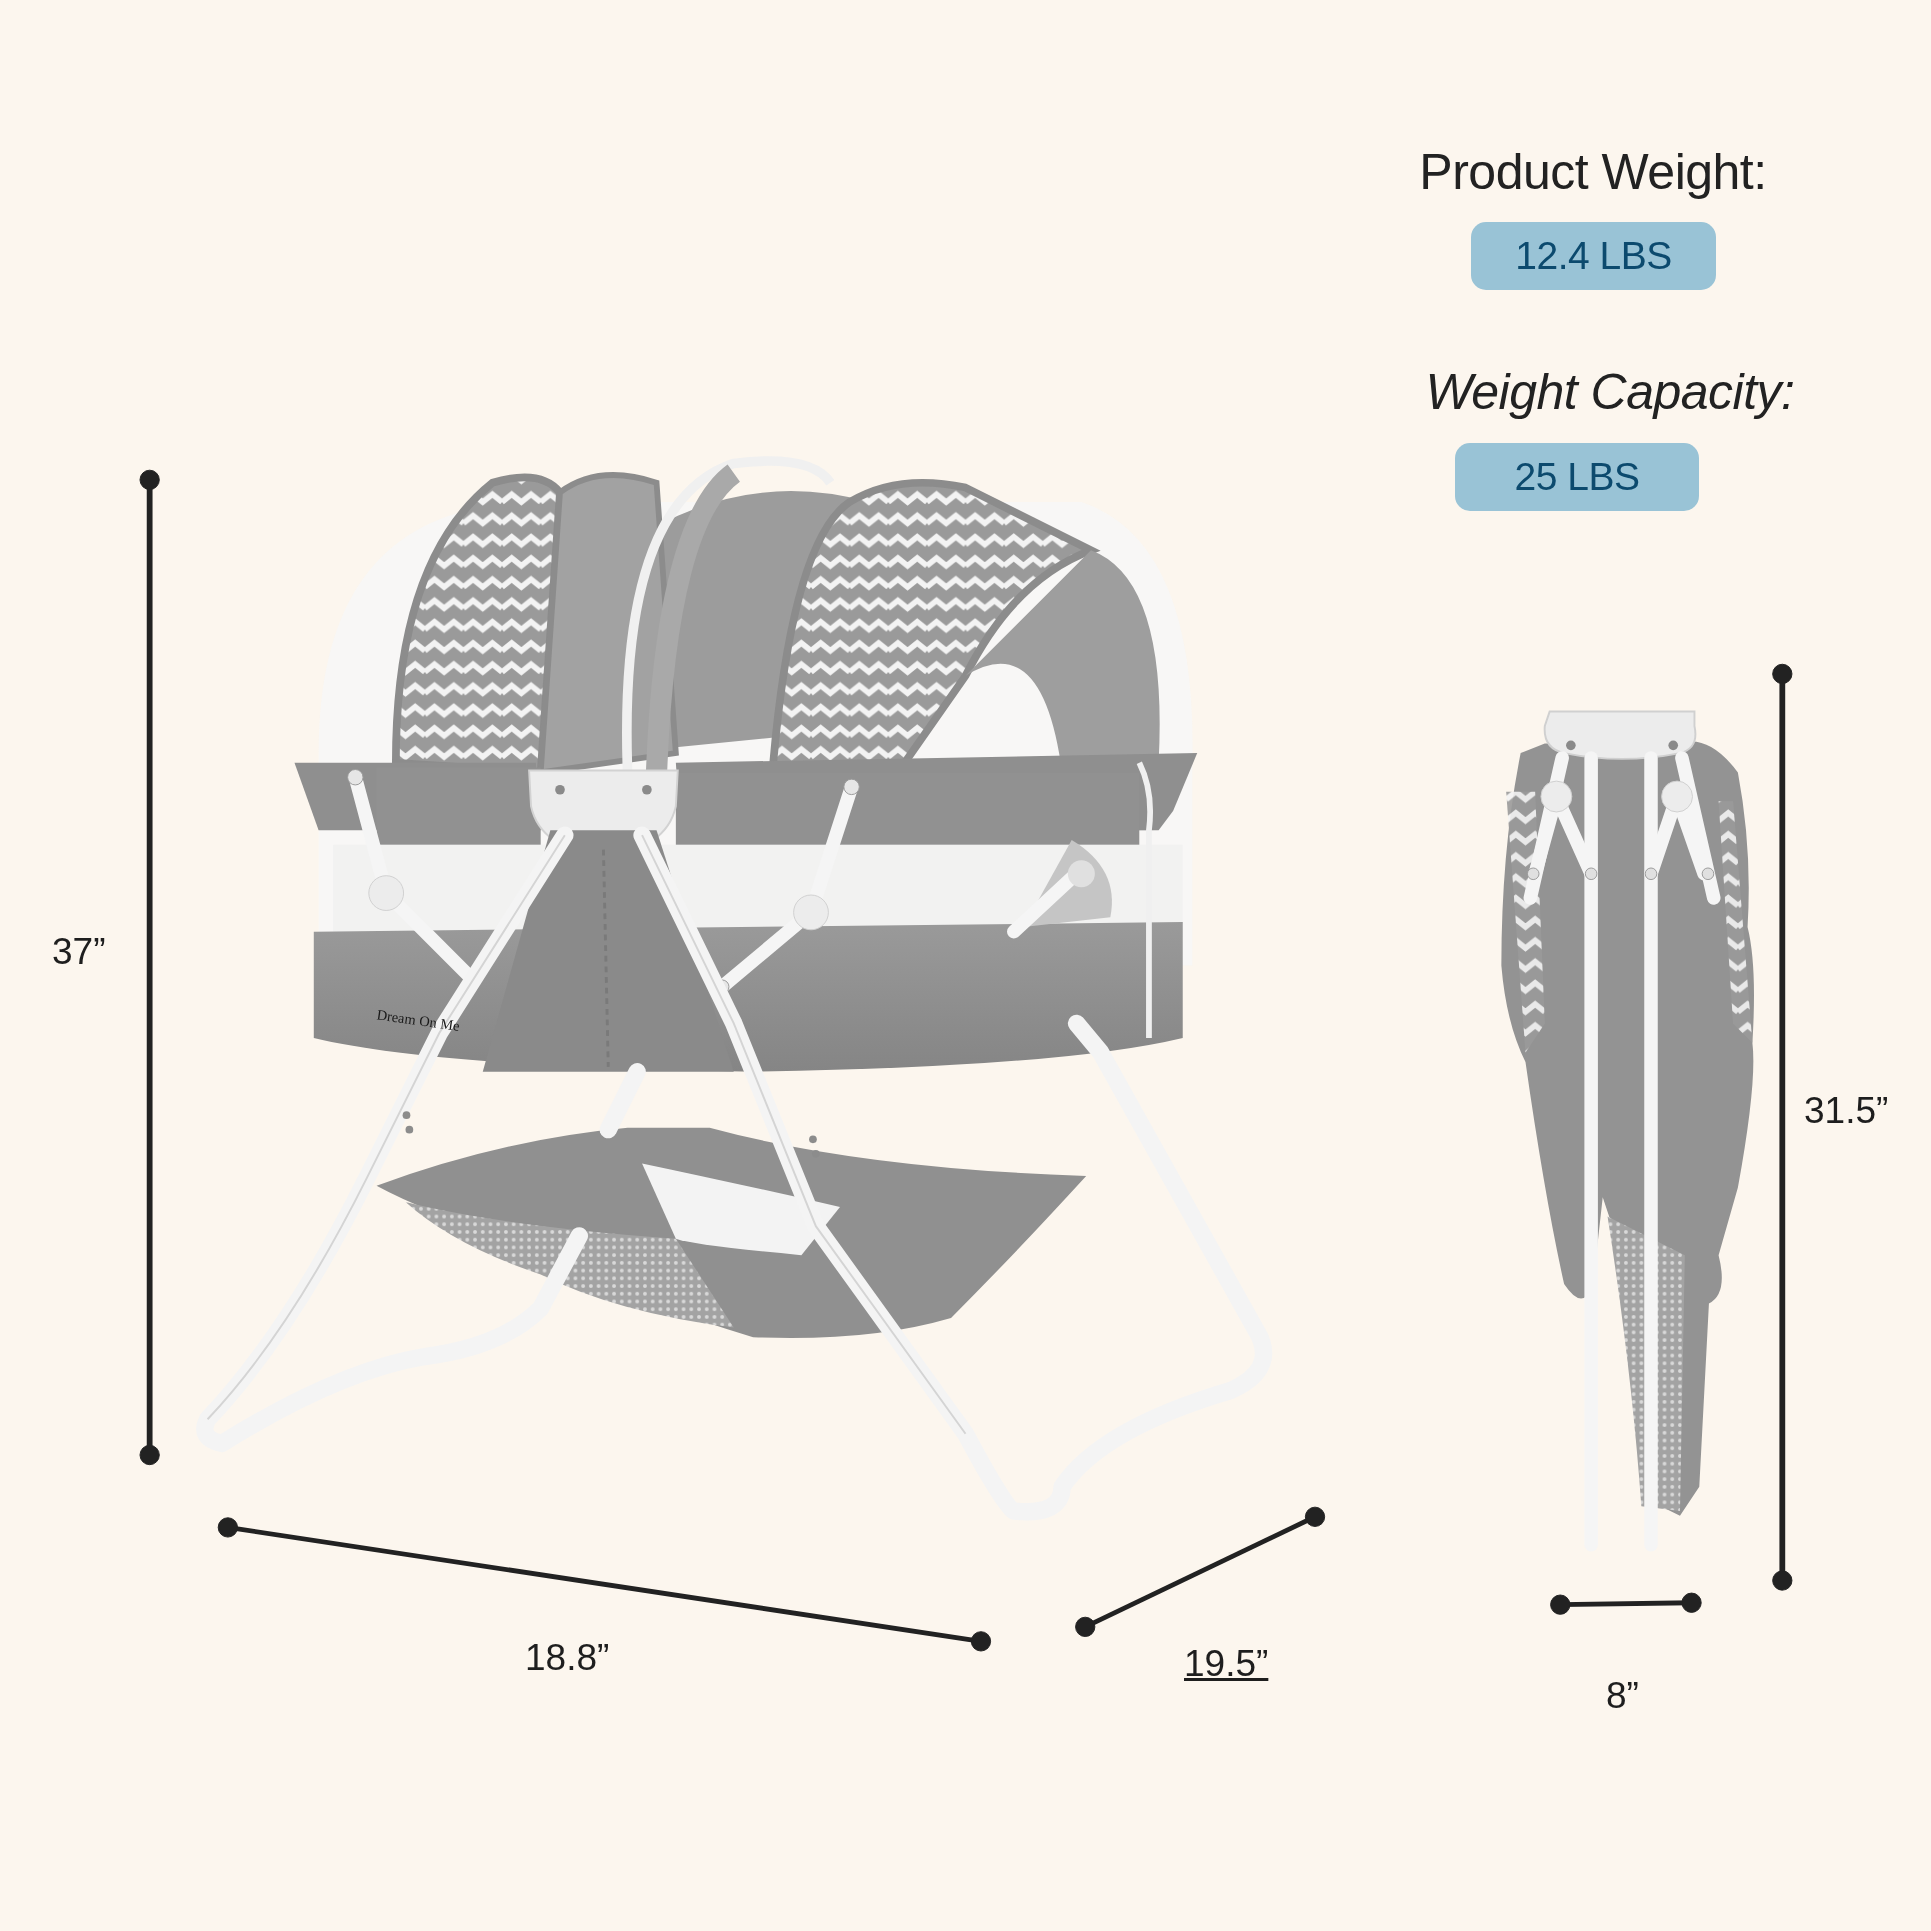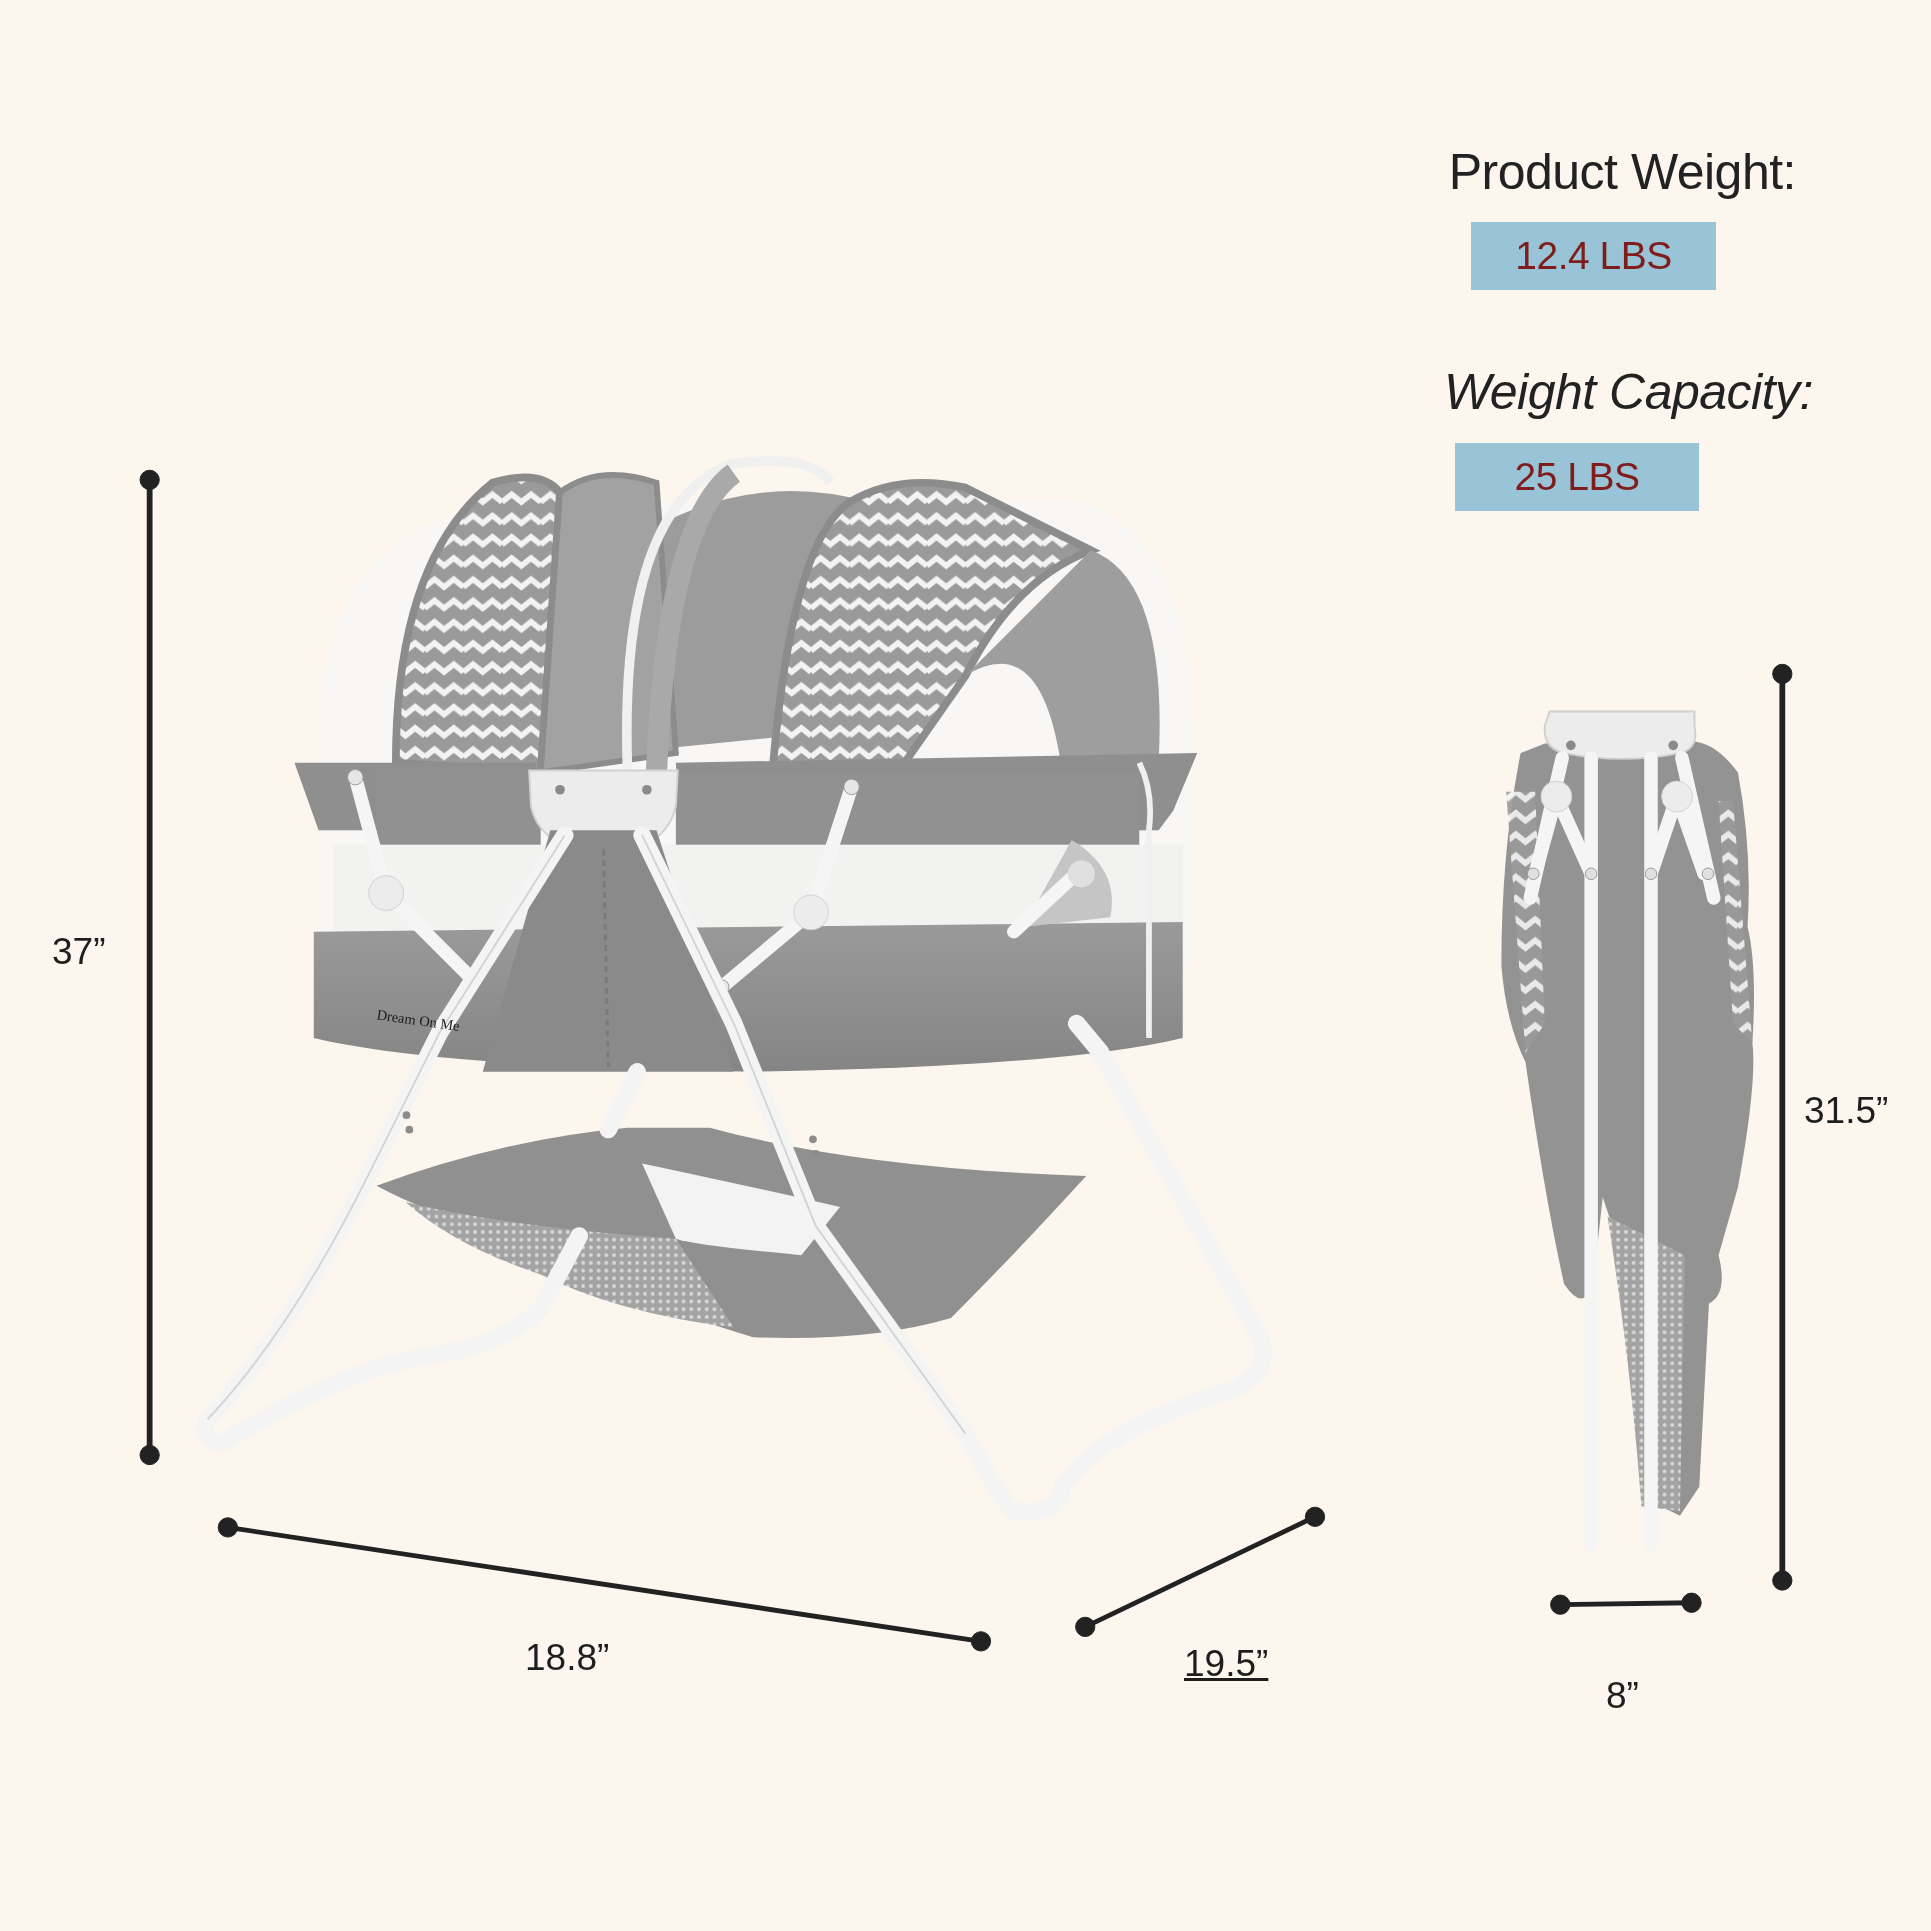--- a/index.html
+++ b/index.html
@@ -4,25 +4,25 @@
 <style>
   html, body { margin: 0; padding: 0; }
   body {
     width: 1931px; height: 1931px; position: relative; overflow: hidden;
     background: #fcf6ee;
     font-family: "Liberation Sans", "DejaVu Sans", sans-serif;
     color: #222222;
   }
   .spec-title {
     position: absolute; font-size: 50px; color: #222222; white-space: nowrap;
-    text-align: right; letter-spacing: -0.5px;
+    text-align: center; letter-spacing: -0.5px;
   }
   .badge {
-    position: absolute; background: #99c3d6; border-radius: 0;
-    color: #7f1d1d; font-size: 39px; display: flex; align-items: center; justify-content: center;
+    position: absolute; background: #99c3d6; border-radius: 15px;
+    color: #0c4a6e; font-size: 39px; display: flex; align-items: center; justify-content: center;
     letter-spacing: -0.5px;
   }
   .dim-label { position: absolute; font-size: 37px; color: #1e1e1e; white-space: nowrap; margin-top: 25px; }
   svg.art { position: absolute; left: 0; top: 0; }
 </style>
 </head>
 <body>
 
 <svg class="art" width="1931" height="1931" viewBox="0 0 2000 2000">
   <defs>

